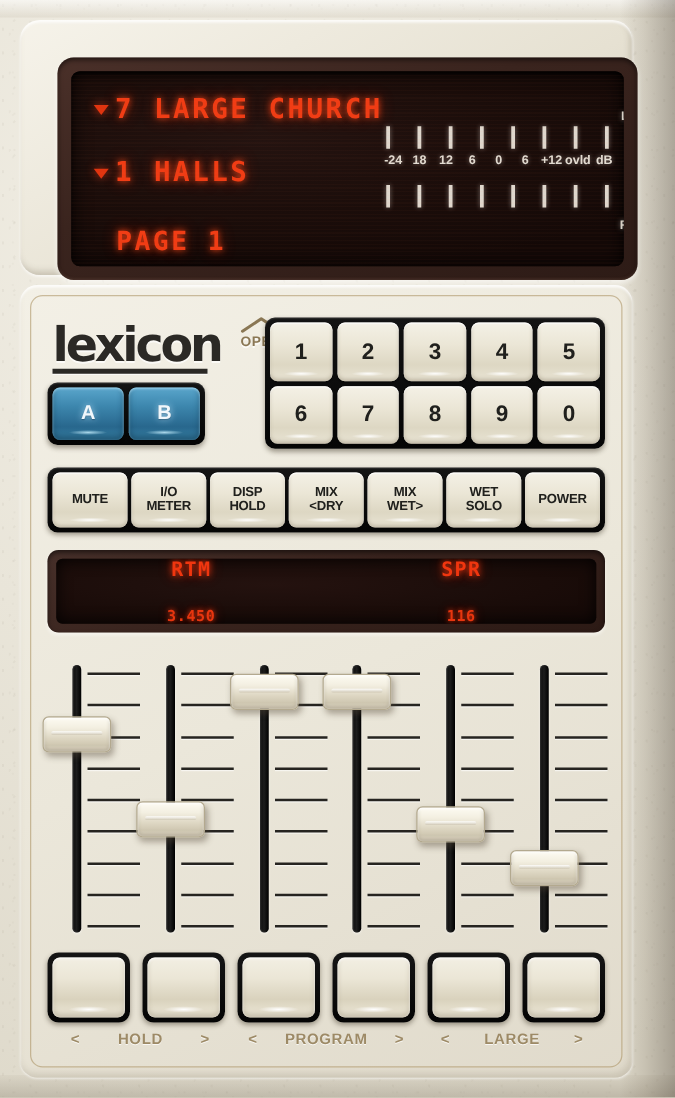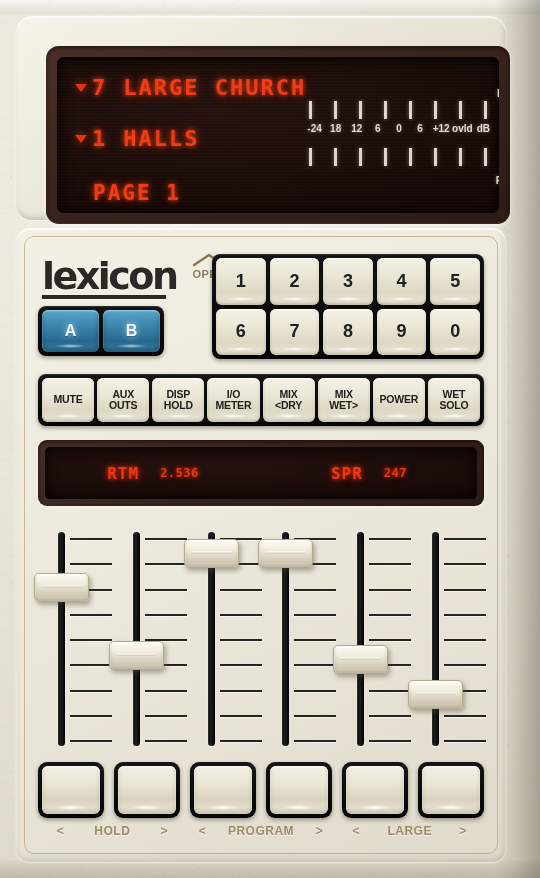--- a/index.html
+++ b/index.html
@@ -307,21 +307,21 @@
     position: absolute; left: 7px; top: 7px;
     width: 432px; height: 52px;
     border-radius: 5px;
     background: radial-gradient(ellipse 85% 75% at 40% 40%, #24120f 0%, #1a0c09 60%, #130806 100%);
     box-shadow: inset 0 0 12px rgba(0,0,0,.88);
     display: flex;
     overflow: hidden;
   }
   .param-cell {
     flex: 1;
-    display: flex; flex-direction: row;
+    display: flex; flex-direction: column;
     align-items: center; justify-content: center;
     gap: 21px;
   }
   .param-name {
     font-family: "DejaVu Sans Mono", monospace;
     font-weight: bold; font-size: 16px;
     color: #f0360f;
     letter-spacing: 1px;
     text-shadow: 0 0 5px rgba(255,60,20,.9), 0 0 11px rgba(255,40,5,.45);
   }
@@ -535,57 +535,53 @@
           <div class="key key-num">9</div>
           <div class="key key-num">0</div>
         </div>
       </div>
 
     <div class="key-cluster" id="fnrow">
         <div class="key key-fn">
           <span>MUTE</span>
         </div>
         <div class="key key-fn">
-          <span>AUX</span>
-          <span>OUTS</span>
+          <span>I/O</span>
+          <span>METER</span>
         </div>
         <div class="key key-fn">
           <span>DISP</span>
           <span>HOLD</span>
         </div>
         <div class="key key-fn">
-          <span>I/O</span>
-          <span>METER</span>
-        </div>
-        <div class="key key-fn">
           <span>MIX</span>
           <span>&lt;DRY</span>
         </div>
         <div class="key key-fn">
           <span>MIX</span>
           <span>WET&gt;</span>
         </div>
         <div class="key key-fn">
-          <span>POWER</span>
-        </div>
-        <div class="key key-fn">
           <span>WET</span>
           <span>SOLO</span>
+        </div>
+        <div class="key key-fn">
+          <span>POWER</span>
         </div>
       </div>
 
     <div id="param-strip">
       <div id="param-screen">
           <div class="param-cell">
             <div class="param-name">RTM</div>
-            <div class="param-value">2.536</div>
+            <div class="param-value">3.450</div>
           </div>
           <div class="param-cell">
             <div class="param-name">SPR</div>
-            <div class="param-value">247</div>
+            <div class="param-value">116</div>
           </div>
         </div>
     </div>
 
     <div id="fader-area">
         <div class="fader" style="left: 0px;">
           <div class="fader-rail"></div>
           <div class="fader-ticks">
             <div class="fader-tick"></div>
             <div class="fader-tick"></div>

